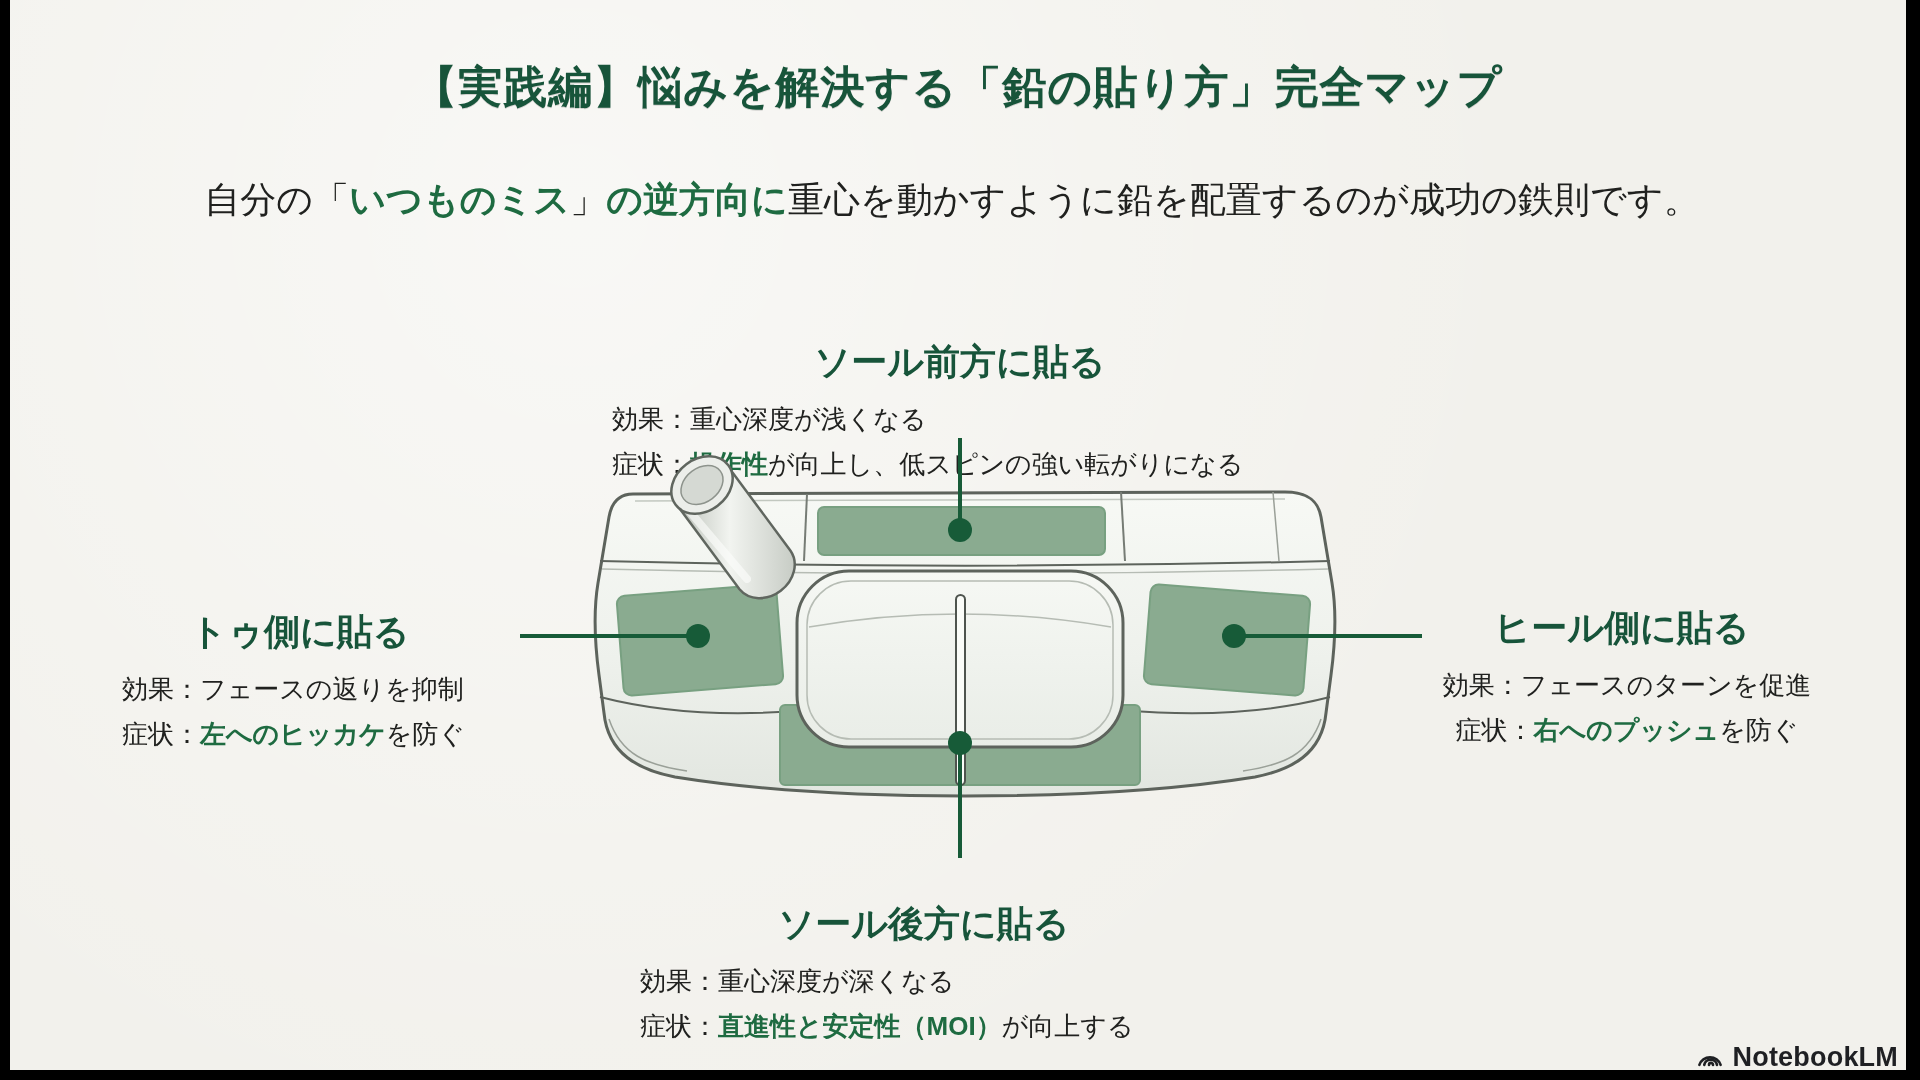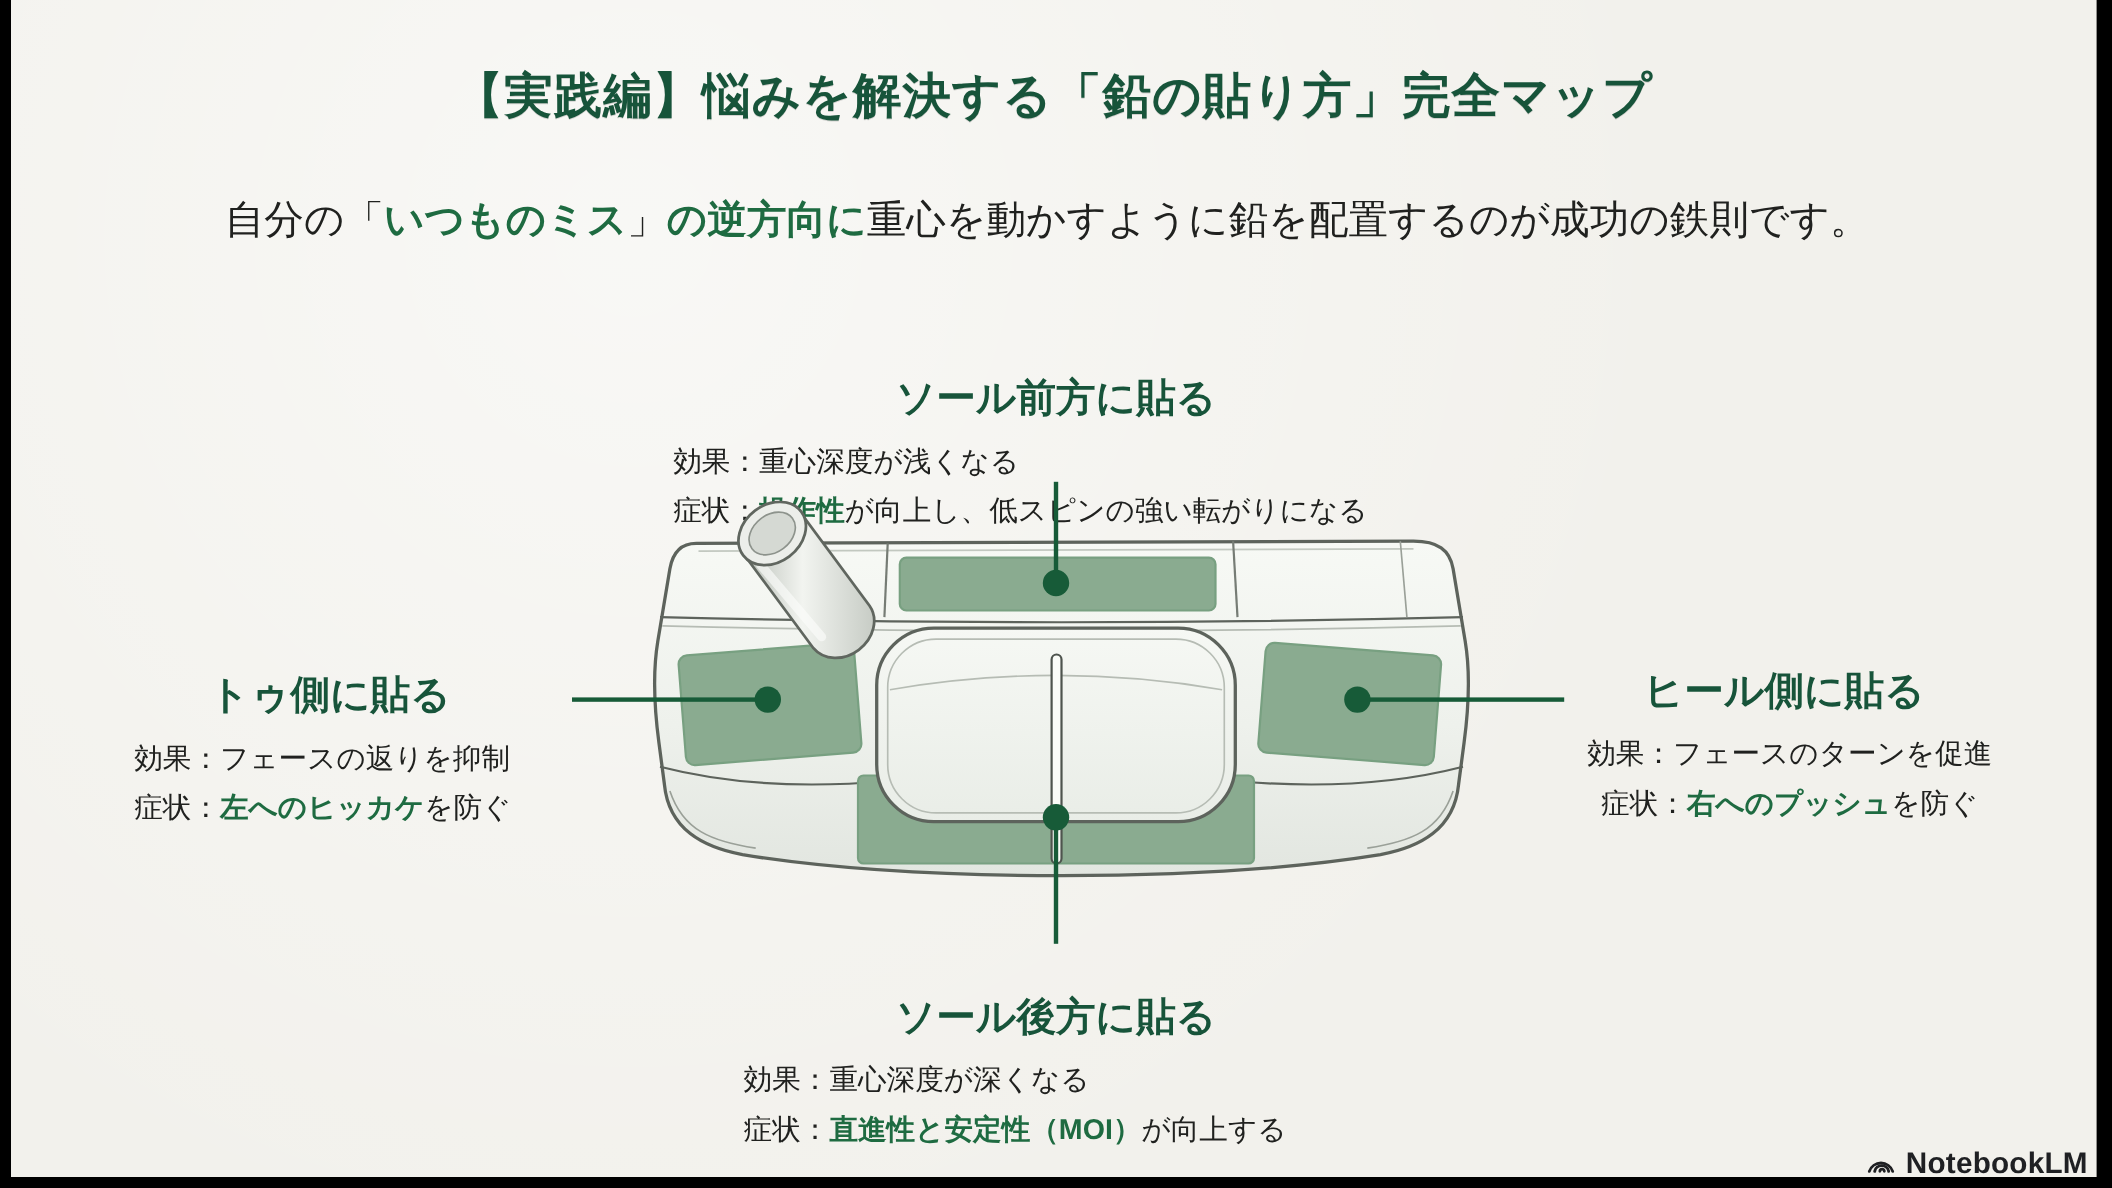--- a/index.html
+++ b/index.html
@@ -33,21 +33,21 @@
   .ann .ann-line{font-size:26px;font-weight:500;color:var(--ink);
     line-height:45px;white-space:nowrap;}
   .hl{color:var(--green-mid);font-weight:800;}
 
   #ann-top{left:590px;top:294px;width:740px;}
   #ann-top .ann-line{padding-left:22px;}
   #ann-left{left:88px;top:564px;width:424px;}
   #ann-left .ann-line{padding-left:34px;}
   #ann-right{left:1402px;top:560px;width:440px;}
   #ann-right .ann-line{padding-left:10px;text-align:center;}
-  #ann-bottom{left:600px;top:856px;width:720px;}
+  #ann-bottom{left:564px;top:856px;width:720px;}
   #ann-bottom .ann-line{padding-left:76px;}
 
   #putter-svg{position:absolute;left:585px;top:455px;width:760px;height:345px;}
 
   .connector{position:absolute;background:var(--connector);z-index:10;}
   #conn-top{left:958px;top:438px;width:4px;height:92px;}
   #conn-bottom{left:958px;top:745px;width:4px;height:113px;}
   #conn-left{left:520px;top:634px;width:180px;height:4px;}
   #conn-right{left:1242px;top:634px;width:180px;height:4px;}
   .conn-dot{position:absolute;width:24px;height:24px;border-radius:50%;

